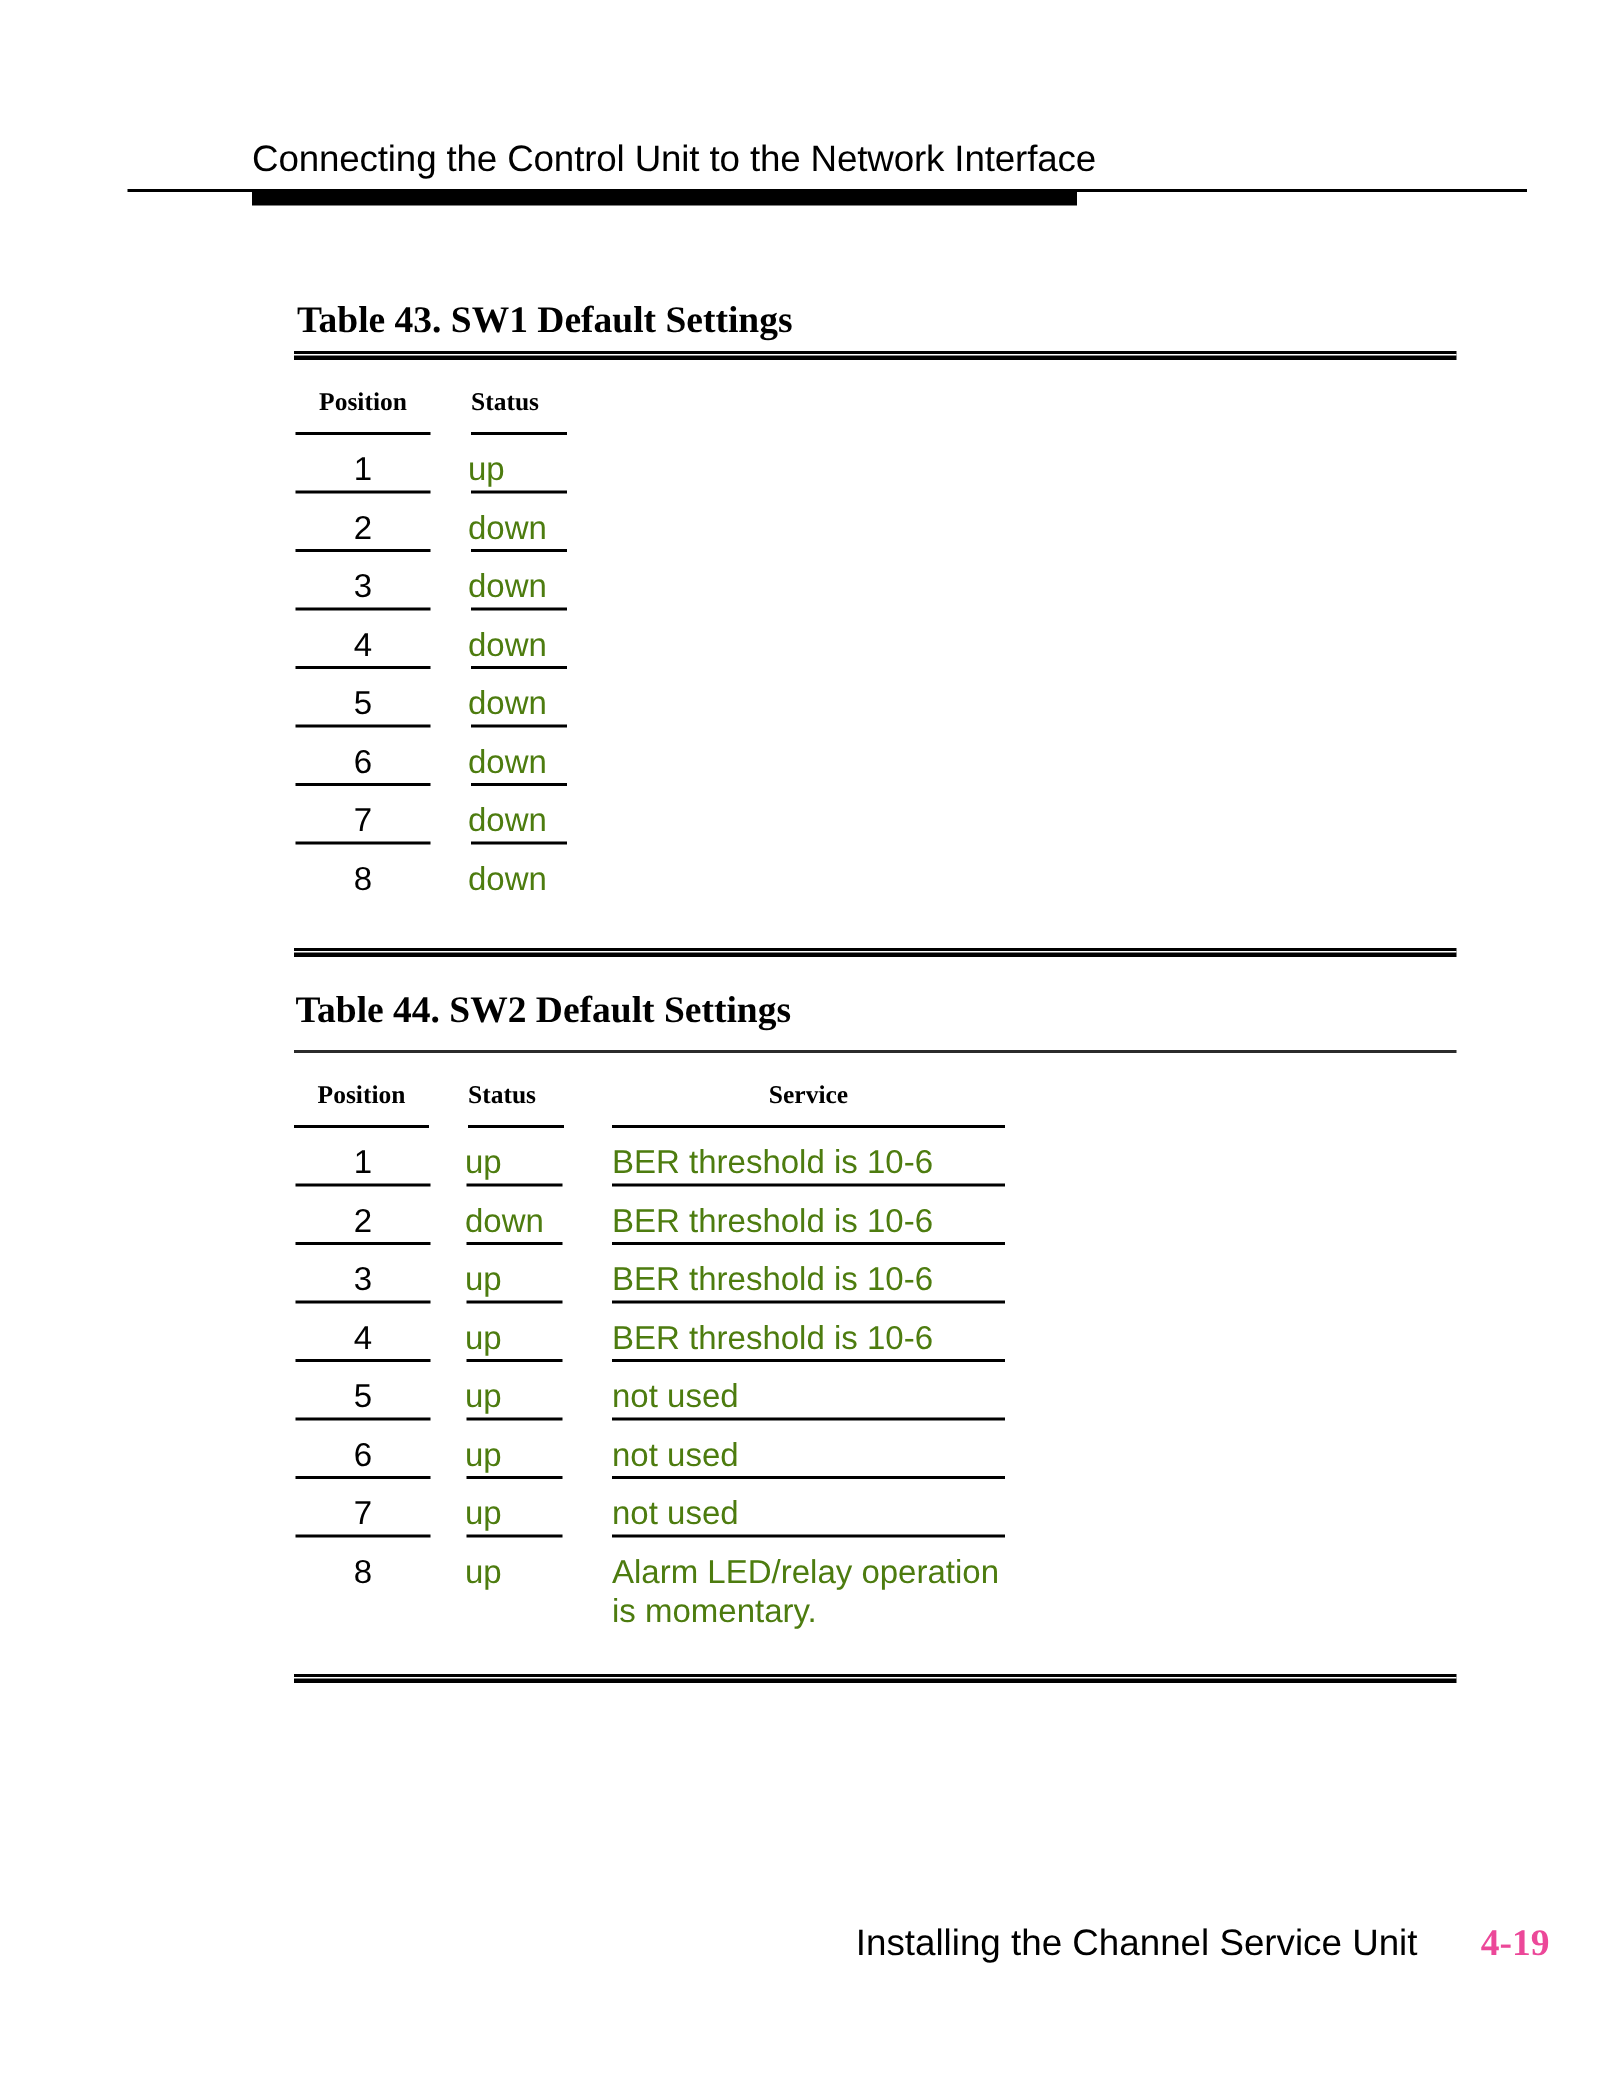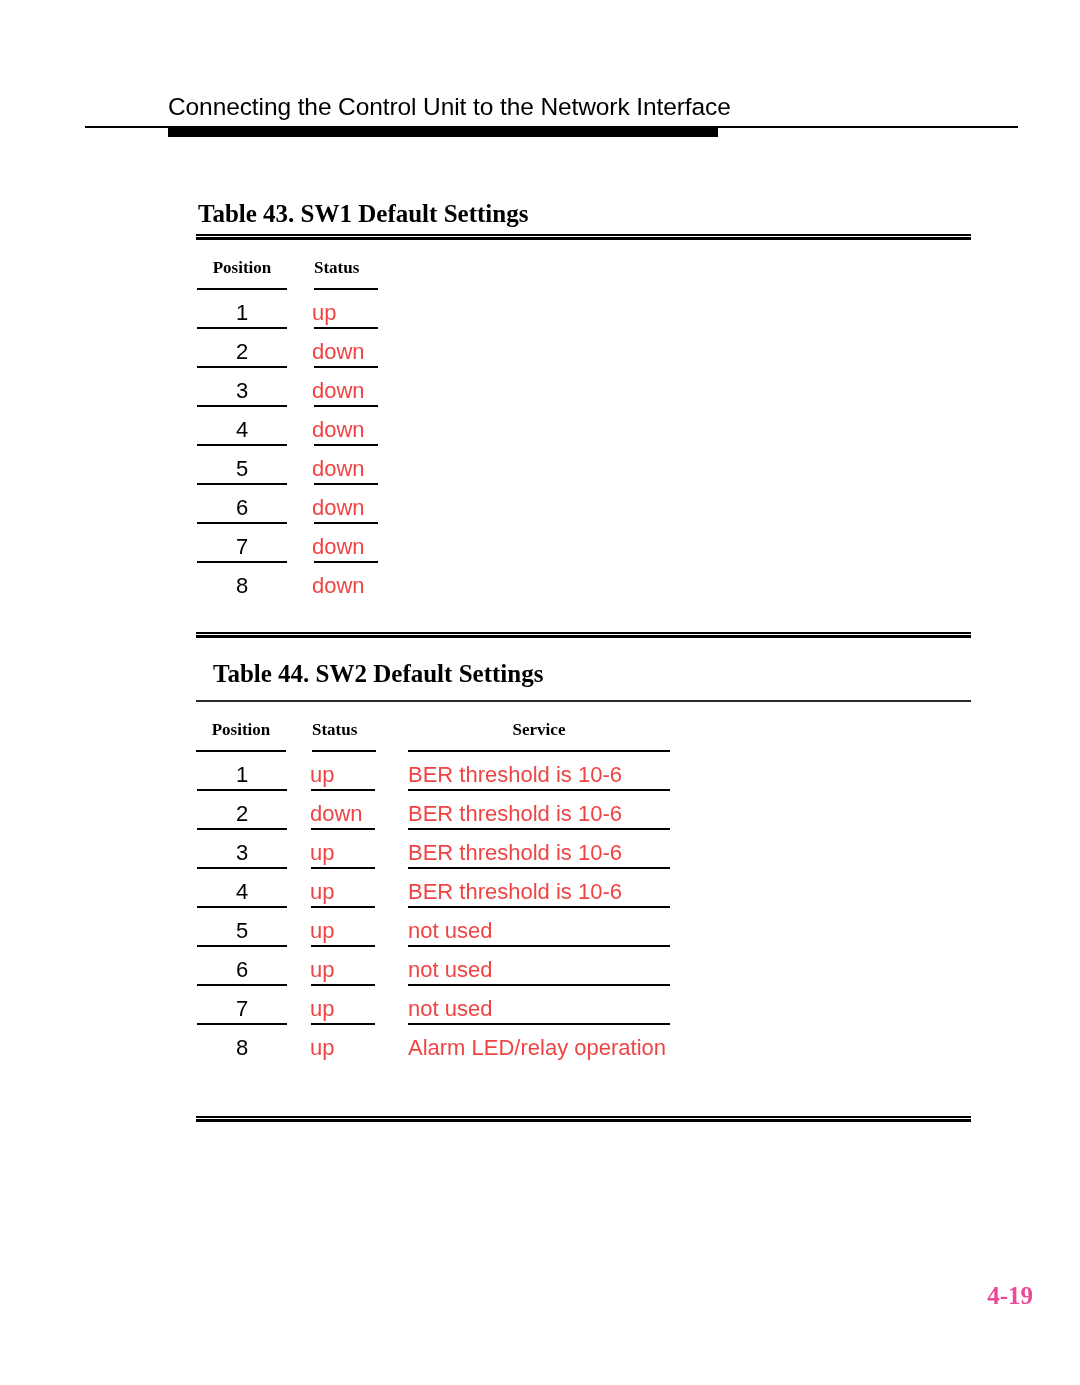--- a/index.html
+++ b/index.html
@@ -115,21 +115,21 @@
     text-align: center;
     font-family: "Liberation Sans", sans-serif;
     font-size: 22px;
     color: #000;
     white-space: nowrap;
   }
   .cell-status, .cell-effect {
     position: absolute;
     font-family: "Liberation Sans", sans-serif;
     font-size: 22px;
-    color: #ef4444;
+    color: #4d7c0f;
     white-space: nowrap;
   }
   .cell-effect .eff-line2 {
     display: block;
   }
   .cell-rule {
     position: absolute;
     height: 2px;
     background: #000;
   }
@@ -227,21 +227,21 @@
       <div>
         <div class="cell-pos" style="left: 196px; top: 373px; width: 92px;">8</div>
         <div class="cell-status" style="left: 312px; top: 373px;">down</div>
       </div>
     </div>
 
   <div class="rule-double" style="top:434px;"></div>
 </div>
 
 <div class="table-block" id="table-44" style="top:660px;">
-  <div class="table-caption" style="left:197px;margin-left:16px;">Table 44.  SW2 Default Settings</div>
+  <div class="table-caption" style="left:197px;">Table 44.  SW2 Default Settings</div>
   <div class="rule-thin" style="top:40px;"></div>
 
   <div class="col-head" style="left:195px; top:60px; width:92px; text-align:center;">Position</div>
   <div class="col-head-rule" style="left:196px; top:90px; width:90px;"></div>
 
   <div class="col-head" style="left:312px; top:60px;">Status</div>
   <div class="col-head-rule" style="left:312px; top:90px; width:64px;"></div>
 
   <div class="col-head" style="left:408px; top:60px; width:262px; text-align:center;">Service</div>
   <div class="col-head-rule" style="left:408px; top:90px; width:262px;"></div>
@@ -299,22 +299,23 @@
         <div class="cell-pos" style="left: 196px; top: 336px; width: 92px;">7</div>
         <div class="cell-status" style="left: 310px; top: 336px;">up</div>
         <div class="cell-effect" style="left: 408px; top: 336px;"><span>not used</span></div>
         <div class="cell-rule" style="left: 197px; top: 363px; width: 90px;"></div>
         <div class="cell-rule" style="left: 311px; top: 363px; width: 64px;"></div>
         <div class="cell-rule" style="left: 408px; top: 363px; width: 262px;"></div>
       </div>
       <div>
         <div class="cell-pos" style="left: 196px; top: 375px; width: 92px;">8</div>
         <div class="cell-status" style="left: 310px; top: 375px;">up</div>
-        <div class="cell-effect" style="left: 408px; top: 375px;"><span>Alarm  LED/relay  operation</span></div>
+        <div class="cell-effect" style="left: 408px; top: 375px;"><span>Alarm  LED/relay  operation</span><span class="eff-line2">is  momentary.</span></div>
       </div>
     </div>
 
   <div class="rule-double" style="top:458px;"></div>
 </div>
 
 <div id="page-footer">
+  <div id="footer-text">Installing the Channel Service Unit</div>
   <div id="footer-page">4-19</div>
 </div>
 
 </body></html>

